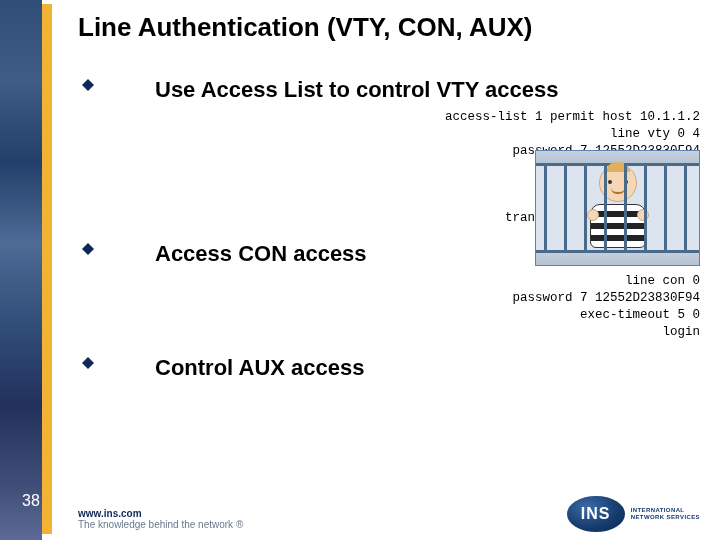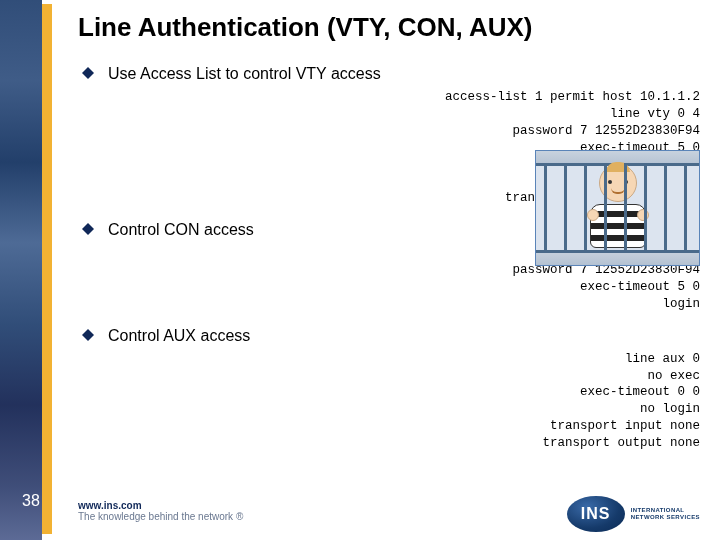--- a/index.html
+++ b/index.html
@@ -2,27 +2,27 @@
 <html><head>
 <meta charset="utf-8">
 <style>
   * { box-sizing: border-box; margin: 0; padding: 0; }
   html, body { width: 720px; height: 540px; font-family: Arial, Helvetica, sans-serif; background: #fff; overflow: hidden; }
   .slide { position: relative; width: 720px; height: 540px; display: flex; }
   .sidebar { width: 60px; height: 540px; position: relative; background: #fff; }
   .sidebar-img { position: absolute; left: 0; top: 0; width: 42px; height: 540px; background: linear-gradient(to bottom, #1a3a6a 0%, #2a4a7a 15%, #0a2a5a 30%, #3a5a8a 45%, #1a3a6a 60%, #0a1a4a 75%, #2a3a6a 90%, #4a5a8a 100%); opacity: 0.9; }
   .sidebar-bar { position: absolute; left: 42px; top: 4px; width: 10px; bottom: 6px; background: #f2b233; }
   .content { flex: 1; padding: 12px 20px 10px 18px; position: relative; }
-  h1.title { font-size: 26px; font-weight: bold; color: #000; margin-bottom: 22px; letter-spacing: 0; }
+  h1.title { font-size: 26px; font-weight: bold; color: #000; margin-bottom: 34px; letter-spacing: 0; }
   .bullet-row { display: flex; align-items: flex-start; gap: 12px; margin-bottom: 6px; }
   .diamond { width: 0; height: 0; border: 6px solid transparent; border-bottom-color: #102858; position: relative; top: -4px; margin-left: 4px; margin-right: 2px; flex-shrink: 0; }
   .diamond::after { content: ""; position: absolute; left: -6px; top: 6px; width: 0; height: 0; border: 6px solid transparent; border-top-color: #102858; }
-  .bullet-text { font-size: 16px; font-weight: normal; color: #000; }
+  .bullet-text { font-size: 22px; font-weight: bold; color: #000; margin-left: 47px; }
   pre.code { font-family: "Courier New", Courier, monospace; font-size: 12.5px; line-height: 1.35; white-space: pre; margin: 4px 0 14px 46px; color: #000; text-align: right; }
-  .footer { position: absolute; left: 18px; bottom: 18px; font-size: 10px; color: #102858; }
+  .footer { position: absolute; left: 18px; bottom: 10px; font-size: 10px; color: #102858; }
   .footer-url { font-weight: bold; color: #102858; }
   .footer .t2 { color: #6a7890; }
   .snum { position: absolute; left: 22px; bottom: 30px; font-size: 16px; color: #fff; z-index: 6; }
 
   
   .logo { position: absolute; right: 20px; bottom: 8px; display: flex; align-items: center; gap: 6px; }
   .logo-oval { width: 58px; height: 36px; border-radius: 50%; background: radial-gradient(ellipse at 35% 30%, #3a6aa8 0%, #153a6a 60%, #0a2a55 100%); display: flex; align-items: center; justify-content: center; }
   .logo-oval-text { color: #fff; font-weight: bold; font-size: 16px; letter-spacing: 1px; }
   .logo-text { font-size: 6px; color: #153a6a; line-height: 1.1; font-weight: bold; letter-spacing: 0.4px; }
 
@@ -64,37 +64,31 @@
     <pre class="code">access-list 1 permit host 10.1.1.2
 line vty 0 4
  password 7 12552D23830F94
  exec-timeout 5 0
  access-class 1 in
  login
  transport input telnet ssh</pre>
 
     <div class="bullet-row">
       <div class="diamond"></div>
-      <div class="bullet-text">Control CON access</div>
+      <div class="bullet-text">Access CON access</div>
     </div>
     <pre class="code">line con 0
  password 7 12552D23830F94
  exec-timeout 5 0
  login</pre>
 
     <div class="bullet-row">
       <div class="diamond"></div>
       <div class="bullet-text">Control AUX access</div>
     </div>
-    <pre class="code">line aux 0
- no exec
- exec-timeout 0 0
- no login
- transport input none
- transport output none</pre>
 
     <div class="cartoon">
       <div class="ceiling"></div>
         <div class="floor"></div>
       <div class="hbar hb1"></div>
         <div class="hbar hb2"></div>
       <div class="person">
         <div class="head">
             <div class="hair"></div>
             <div class="eyes">

